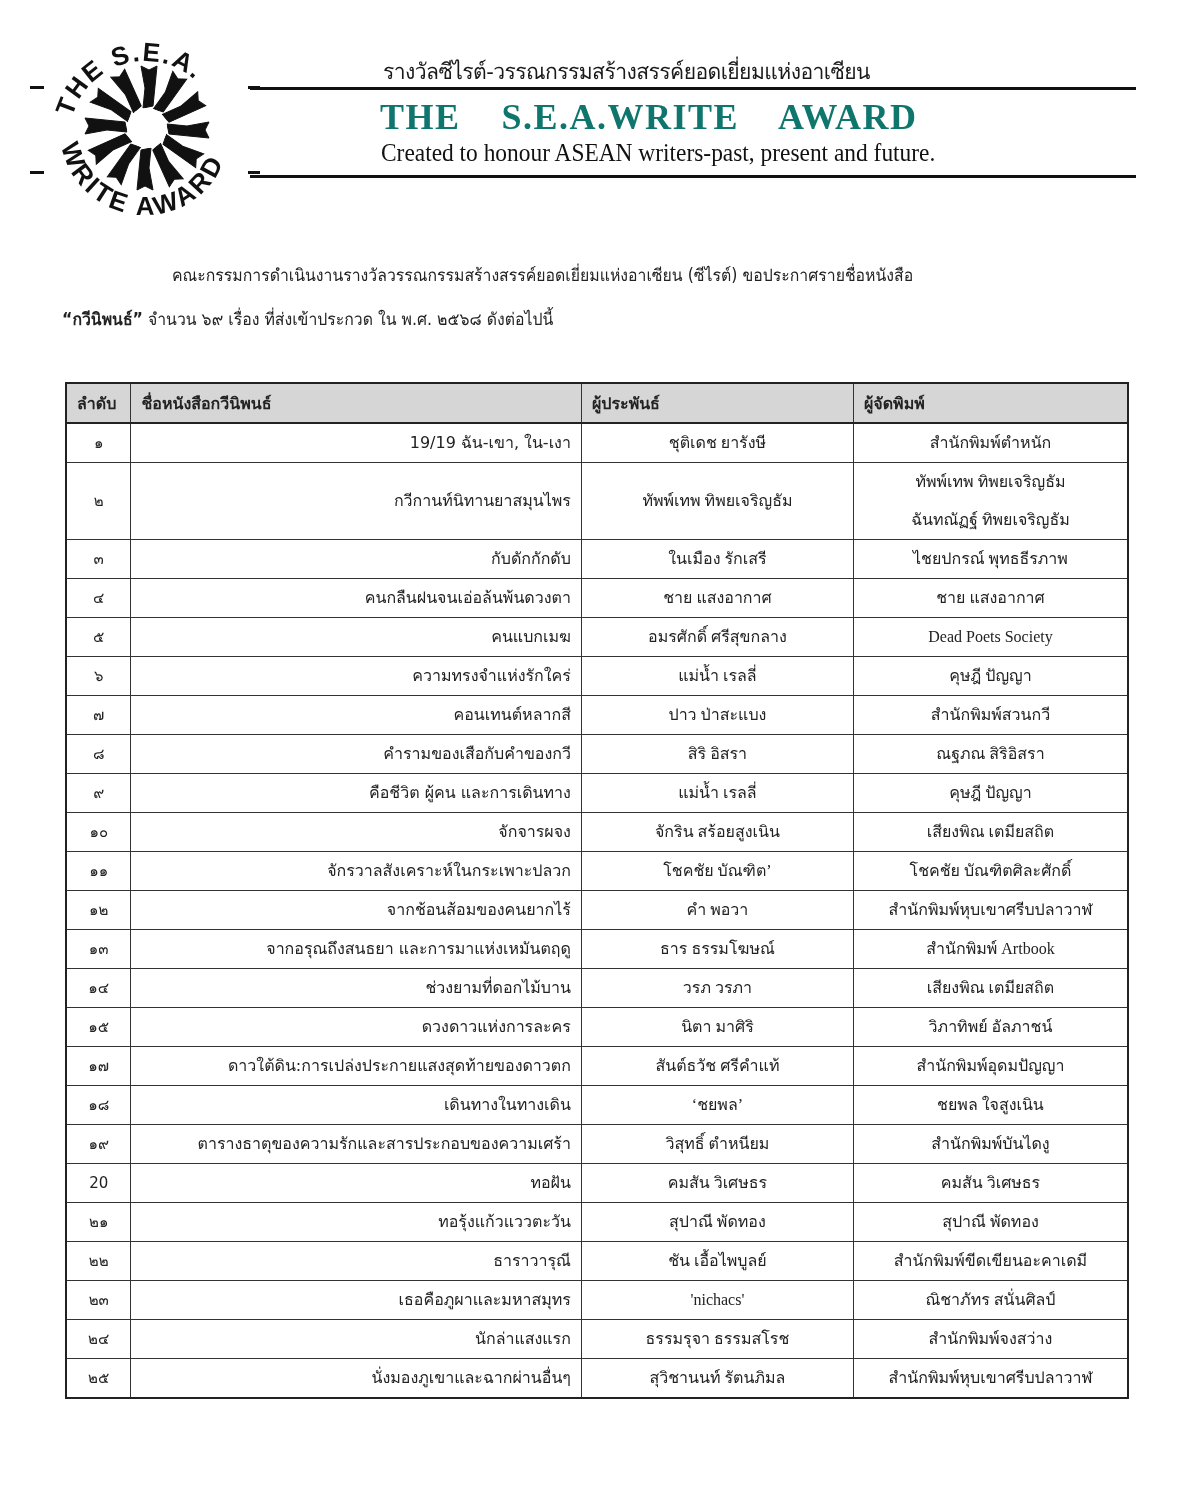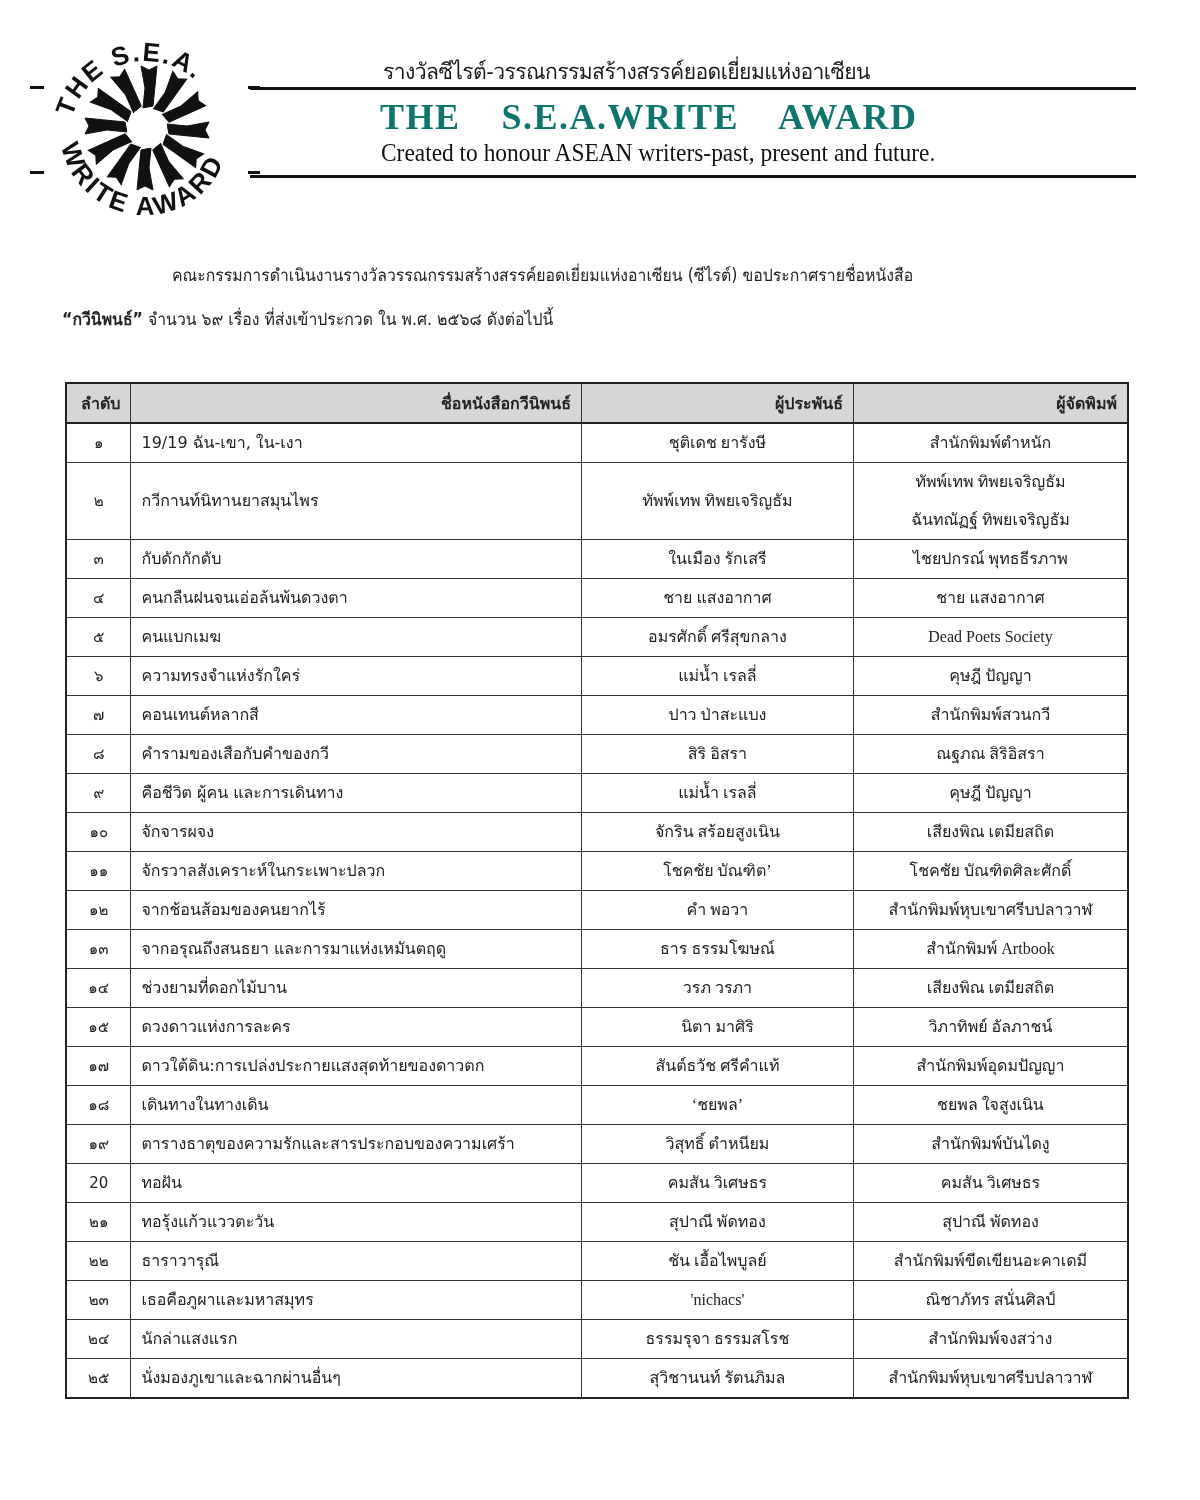--- a/index.html
+++ b/index.html
@@ -43,29 +43,29 @@
     border-collapse: collapse; width: 1064px;
     font-family: "DejaVu Sans", "Liberation Sans", sans-serif;
     font-size: 16px; color: #222;
     border: 2px solid #222;
   }
   table.books th, table.books td {
     border: 1.5px solid #333; padding: 0 10px; height: 38px;
     vertical-align: middle; white-space: nowrap;
   }
   table.books thead th {
-    background: #d6d6d6; font-weight: bold; height: 38px; text-align: right;
+    background: #d6d6d6; font-weight: bold; height: 38px; text-align: left;
     border-bottom: 2px solid #222;
   }
   col.c-no { width: 65px; }
   col.c-title { width: 451px; }
   col.c-author { width: 273px; }
   col.c-pub { width: 275px; }
   td.no { text-align: center; font-size: 15px; }
-  td.title { text-align: left; }
+  td.title { text-align: right; }
   td.author, td.pub { text-align: center; font-family: Liberation Serif, serif; }
   td .ln { display: block; line-height: 38px; }
   td.multi { vertical-align: top; }
 </style>
 </head>
 <body>
 
 <div class="logo">
   <svg viewBox="0 0 230 220">
     <defs>

